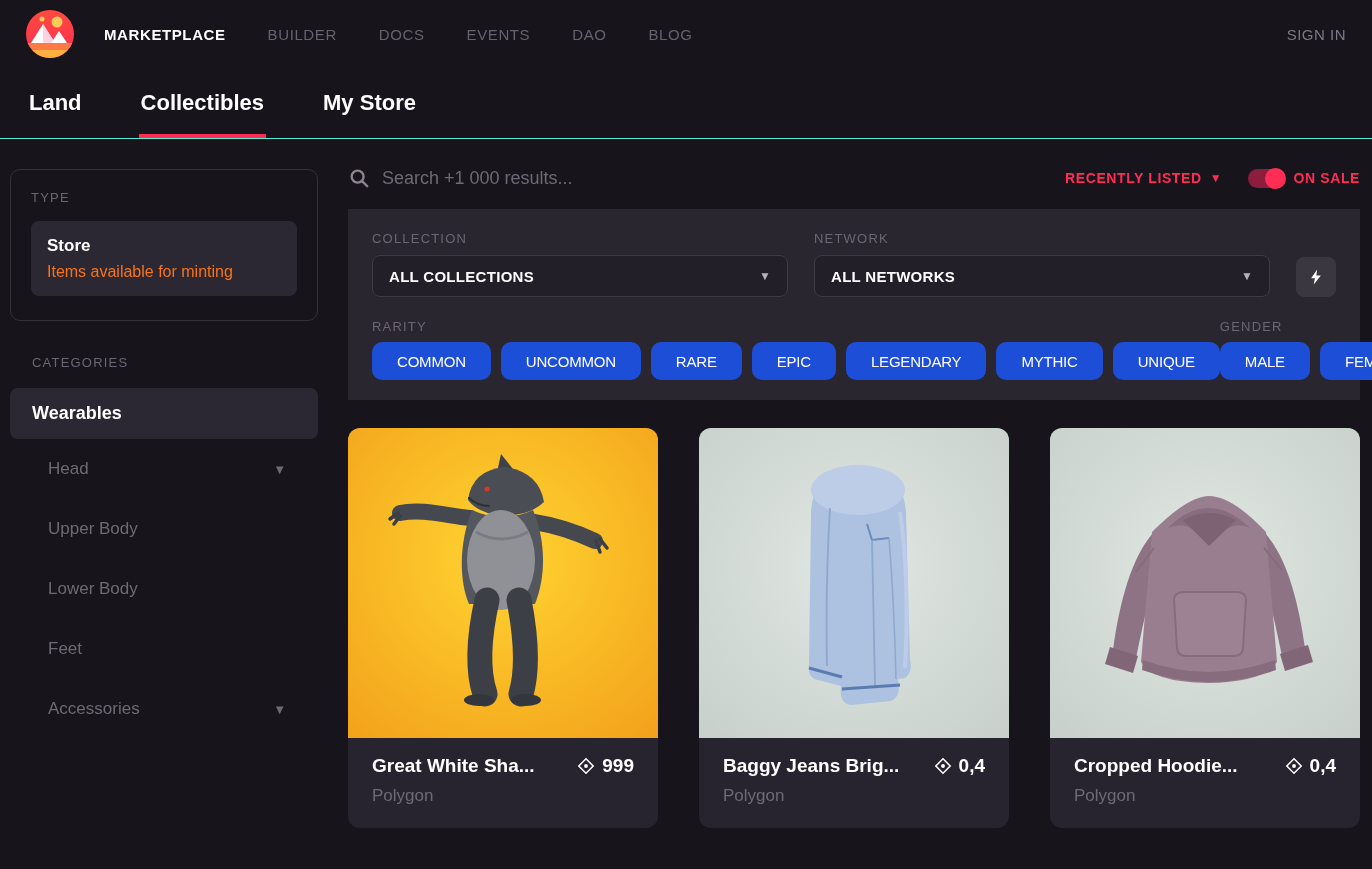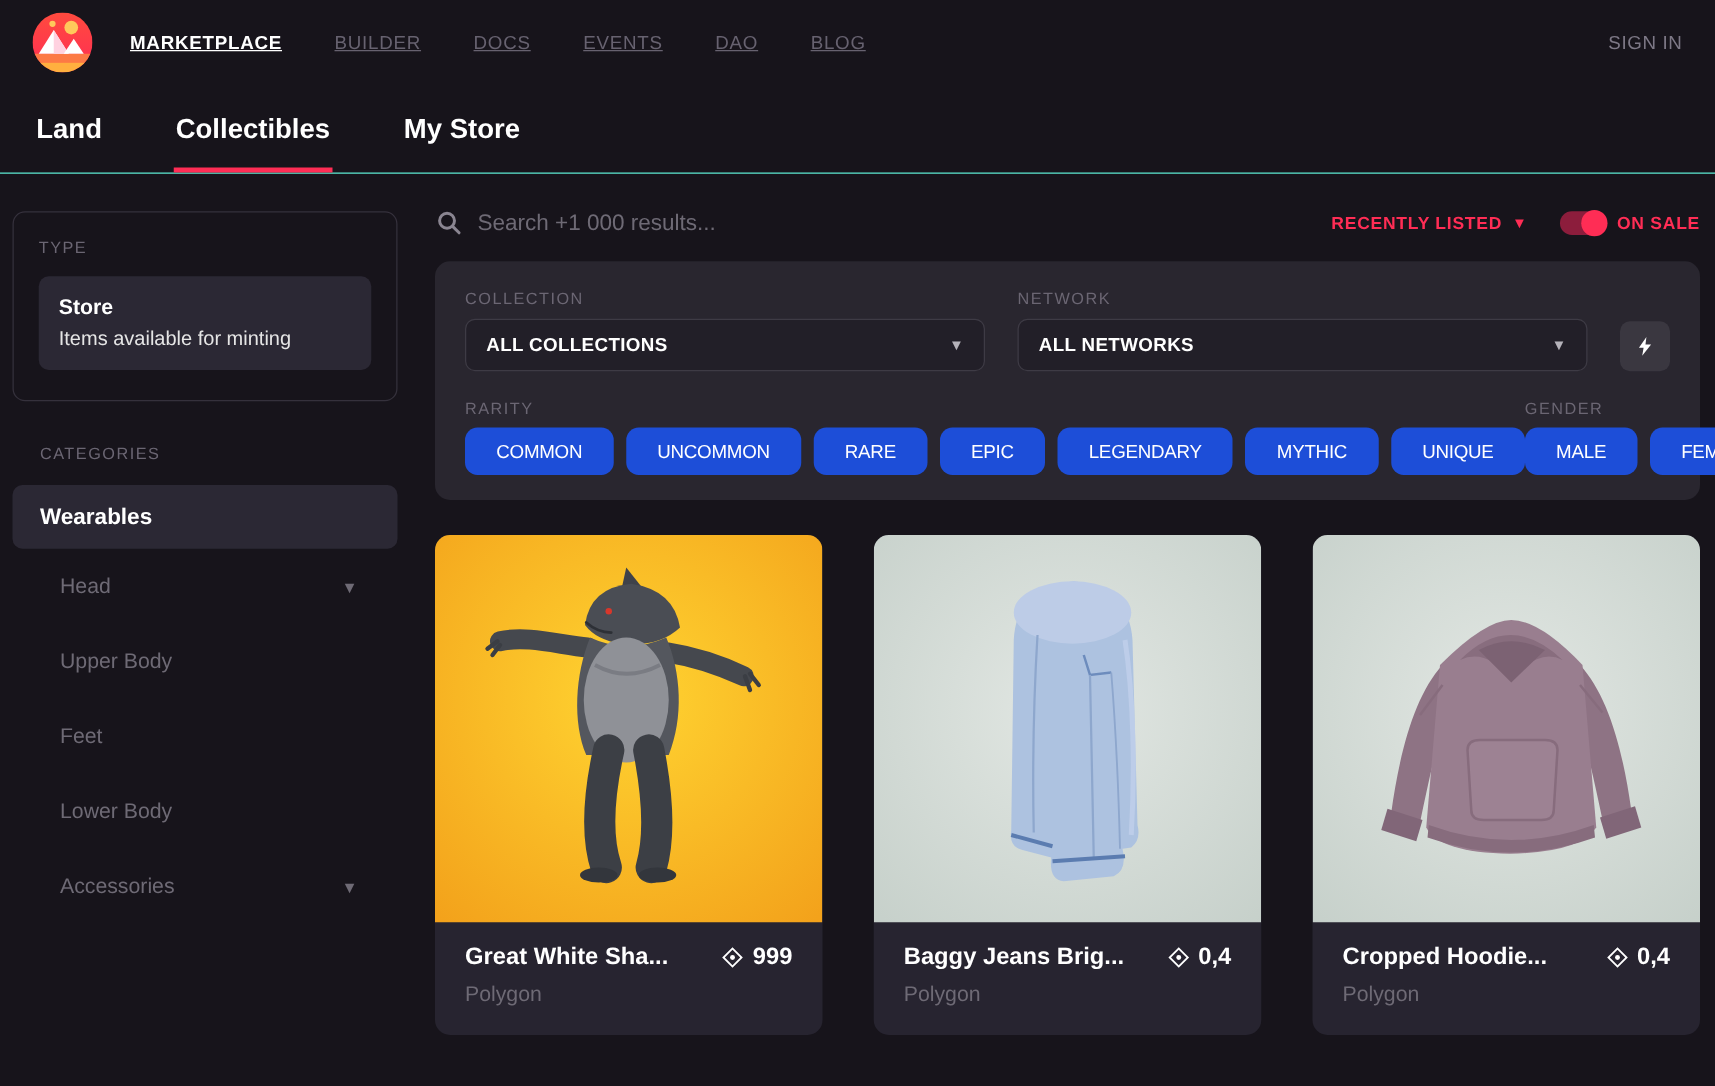--- a/index.html
+++ b/index.html
@@ -7,42 +7,42 @@
   body {
     background:#17141b;
     font-family:"Liberation Sans", sans-serif;
     color:#ffffff;
     -webkit-font-smoothing:antialiased;
   }
   
   .navbar { height:68px; display:flex; align-items:center; padding:0 26px; }
   .logo { width:48px; height:48px; flex:0 0 auto; }
   .nav-links { display:flex; align-items:center; margin-left:30px; gap:42px; }
-  .nav-link { font-size:15px; letter-spacing:.6px; color:#676270; cursor:pointer;text-decoration:underline; }
+  .nav-link { font-size:15px; letter-spacing:.6px; color:#676270; cursor:pointer; }
   .nav-link.active { color:#ffffff; font-weight:bold; }
   .sign-in { margin-left:auto; font-size:15px; color:#7d7886; letter-spacing:.5px; cursor:pointer; }
 
   
   .tabs-row { padding:14px 27px 0 27px; border-bottom:1px solid #5eead4; display:flex; gap:55px; }
   .tab { font-size:22px; font-weight:bold; color:#ffffff; padding:8px 2px 18px 2px;
          border-bottom:4px solid transparent; cursor:pointer; }
   .tab.active { border-bottom-color:#ff2d55; }
 
   
   .content { display:flex; padding:0 12px 0 10px; }
   .sidebar { width:308px; flex:0 0 auto; }
   .main { flex:1; margin-left:30px; min-width:0; }
 
   
   .type-box { margin-top:30px; border:1px solid #35313c; border-radius:10px; padding:20px 20px 24px 20px; }
   .side-label { font-size:13px; letter-spacing:1.2px; color:#6b6673; }
   .type-option { margin-top:16px; padding:15px 16px; border-radius:8px; cursor:pointer; }
   .type-option.selected { background:#2b2834; }
   .type-option-title { font-size:17px; font-weight:bold; color:#ffffff; }
-  .type-option-desc { font-size:16px; color:#e5e5e5; margin-top:7px; }
+  .type-option-desc { font-size:16px; color:#f97316; margin-top:7px; }
   .categories-label { margin:34px 0 0 22px; }
   .category-parent { margin-top:18px; background:#2b2834; border-radius:8px; padding:15px 22px; 
                      font-size:18px; font-weight:bold; color:#ffffff; cursor:pointer; }
   .category-item { display:flex; align-items:center; justify-content:space-between;
                    padding:20px 32px 20px 38px; font-size:17px; color:#6e6a75; cursor:pointer; }
   .caret { font-size:13px; color:#6e6a75; }
 
   
   .toolbar { margin-top:28px; display:flex; align-items:center; }
   .search-wrap { display:flex; align-items:center; flex:1; }
@@ -52,21 +52,21 @@
   .search-input::placeholder { color:#6e6a75; }
   .sort-group { display:flex; align-items:center; gap:8px; cursor:pointer; }
   .sort-label { font-size:14px; font-weight:bold; letter-spacing:.6px; color:#ff2d55; }
   .sort-caret { color:#ff2d55; font-size:12px; }
   .onsale-group { display:flex; align-items:center; margin-left:26px; gap:9px; }
   .toggle { width:37px; height:19px; border-radius:10px; background:#8c1d3c; position:relative; cursor:pointer; }
   .toggle-knob { position:absolute; right:-1px; top:-1px; width:21px; height:21px; border-radius:50%; background:#ff2d55; }
   .onsale-label { font-size:14px; letter-spacing:.6px; color:#ff2d55; font-weight:bold; }
 
   
-  .filter-panel { margin-top:20px; background:#29262f; border-radius:12px; padding:22px 24px 20px 24px; }
+  .filter-panel { margin-top:20px; background:#29262f; border-radius:0; padding:22px 24px 20px 24px; }
   .filter-row1 { display:flex; align-items:flex-end; }
   .filter-col { display:flex; flex-direction:column; }
   .col-collection { width:416px; }
   .col-network { flex:1; margin-left:26px; }
   .filter-label { font-size:13px; letter-spacing:1.2px; color:#6b6673; margin-bottom:9px; }
   .dropdown { height:42px; background:#221f28; border:1px solid #3e3b45; border-radius:8px;
               display:flex; align-items:center; justify-content:space-between; padding:0 16px; cursor:pointer; }
   .dropdown-value { font-size:15px; font-weight:bold; letter-spacing:.3px; color:#ffffff; }
   .dropdown-caret { color:#b5b2ba; font-size:12px; }
   .lightning-btn { width:40px; height:40px; margin-left:26px; background:#3a3740; border-radius:8px;
@@ -151,24 +151,24 @@
     <div class="category-parent">Wearables</div>
 
     <div class="category-item">
       <span>Head</span>
       <span class="caret">▼</span>
     </div>
     <div class="category-item">
       <span>Upper Body</span>
     </div>
     <div class="category-item">
+      <span>Lower Body</span>
+    </div>
+    <div class="category-item">
       <span>Feet</span>
-    </div>
-    <div class="category-item">
-      <span>Lower Body</span>
     </div>
     <div class="category-item">
       <span>Accessories</span>
       <span class="caret">▼</span>
     </div>
   </aside>
 
   <main class="main">
 
     <div class="toolbar">

